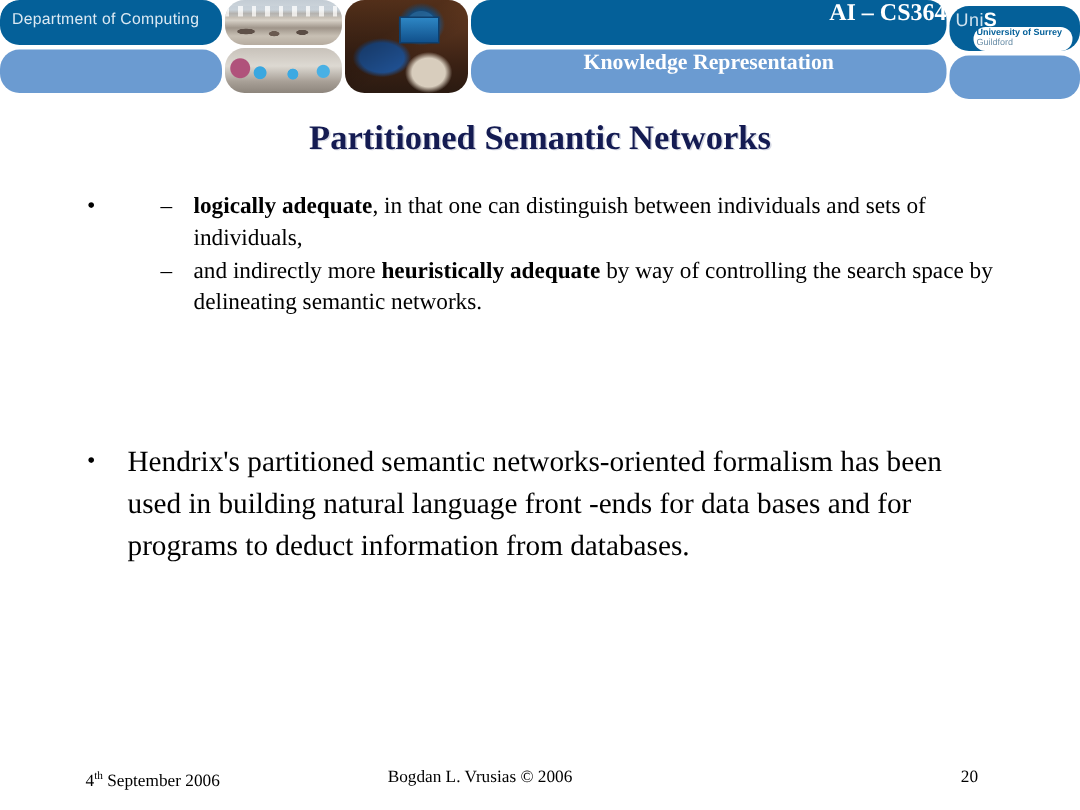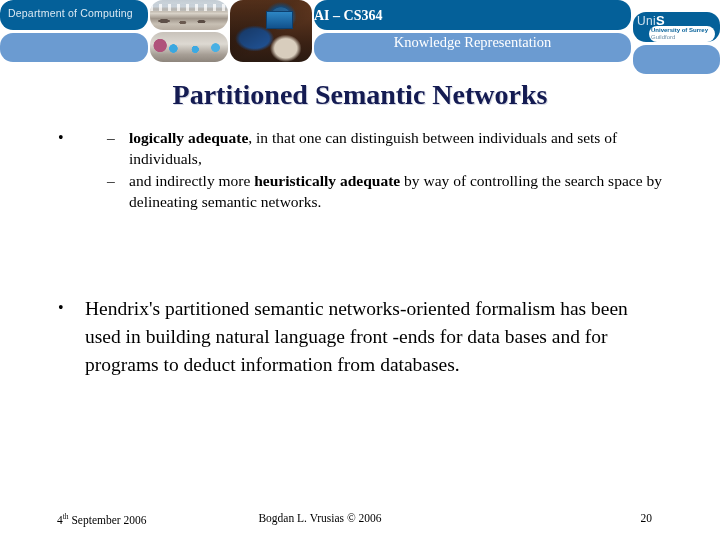--- a/index.html
+++ b/index.html
@@ -111,43 +111,43 @@
     background: #046099;
   }
   .band-bottom {
     position: absolute;
     left: 314px; top: 33px;
     width: 317px; height: 29px;
     background: #6b9bd1;
   }
   .course-code {
     position: absolute;
-    left: 314px; top: 8px;
+    left: 314px; top: 0;
     width: 317px;
-    text-align: left;
-    font-size: 14px;
+    text-align: right;
+    font-size: 16px;
     font-weight: bold;
     color: #ffffff;
     font-family: "Liberation Serif", serif;
   }
   .course-topic {
     position: absolute;
     left: 314px; top: 34px;
     width: 317px;
     text-align: center;
     font-size: 14.5px;
-    font-weight: normal;
+    font-weight: bold;
     color: #ffffff;
     font-family: "Liberation Serif", serif;
   }
 
   
   .logo-block {
     position: absolute;
-    left: 633px; top: 12px;
+    left: 633px; top: 4px;
     width: 87px; height: 62px;
   }
   .logo-top {
     position: absolute;
     left: 0; top: 0; width: 87px; height: 30px;
     background: #046099;
   }
   .logo-bottom {
     position: absolute;
     left: 0; top: 33px; width: 87px; height: 29px;
@@ -182,21 +182,21 @@
     color: #6b8fa8; white-space: nowrap;
   }
 
   
   .slide-title {
     position: absolute;
     left: 0; top: 79px;
     width: 720px;
     text-align: center;
     font-family: "Liberation Serif", serif;
-    font-size: 28px;
+    font-size: 23px;
     font-weight: bold;
     color: #141b52;
     text-shadow: 1px 1px 0 rgba(180,185,205,.55);
   }
 
   
   .content {
     position: absolute;
     left: 52px; top: 126px;
     width: 620px;

